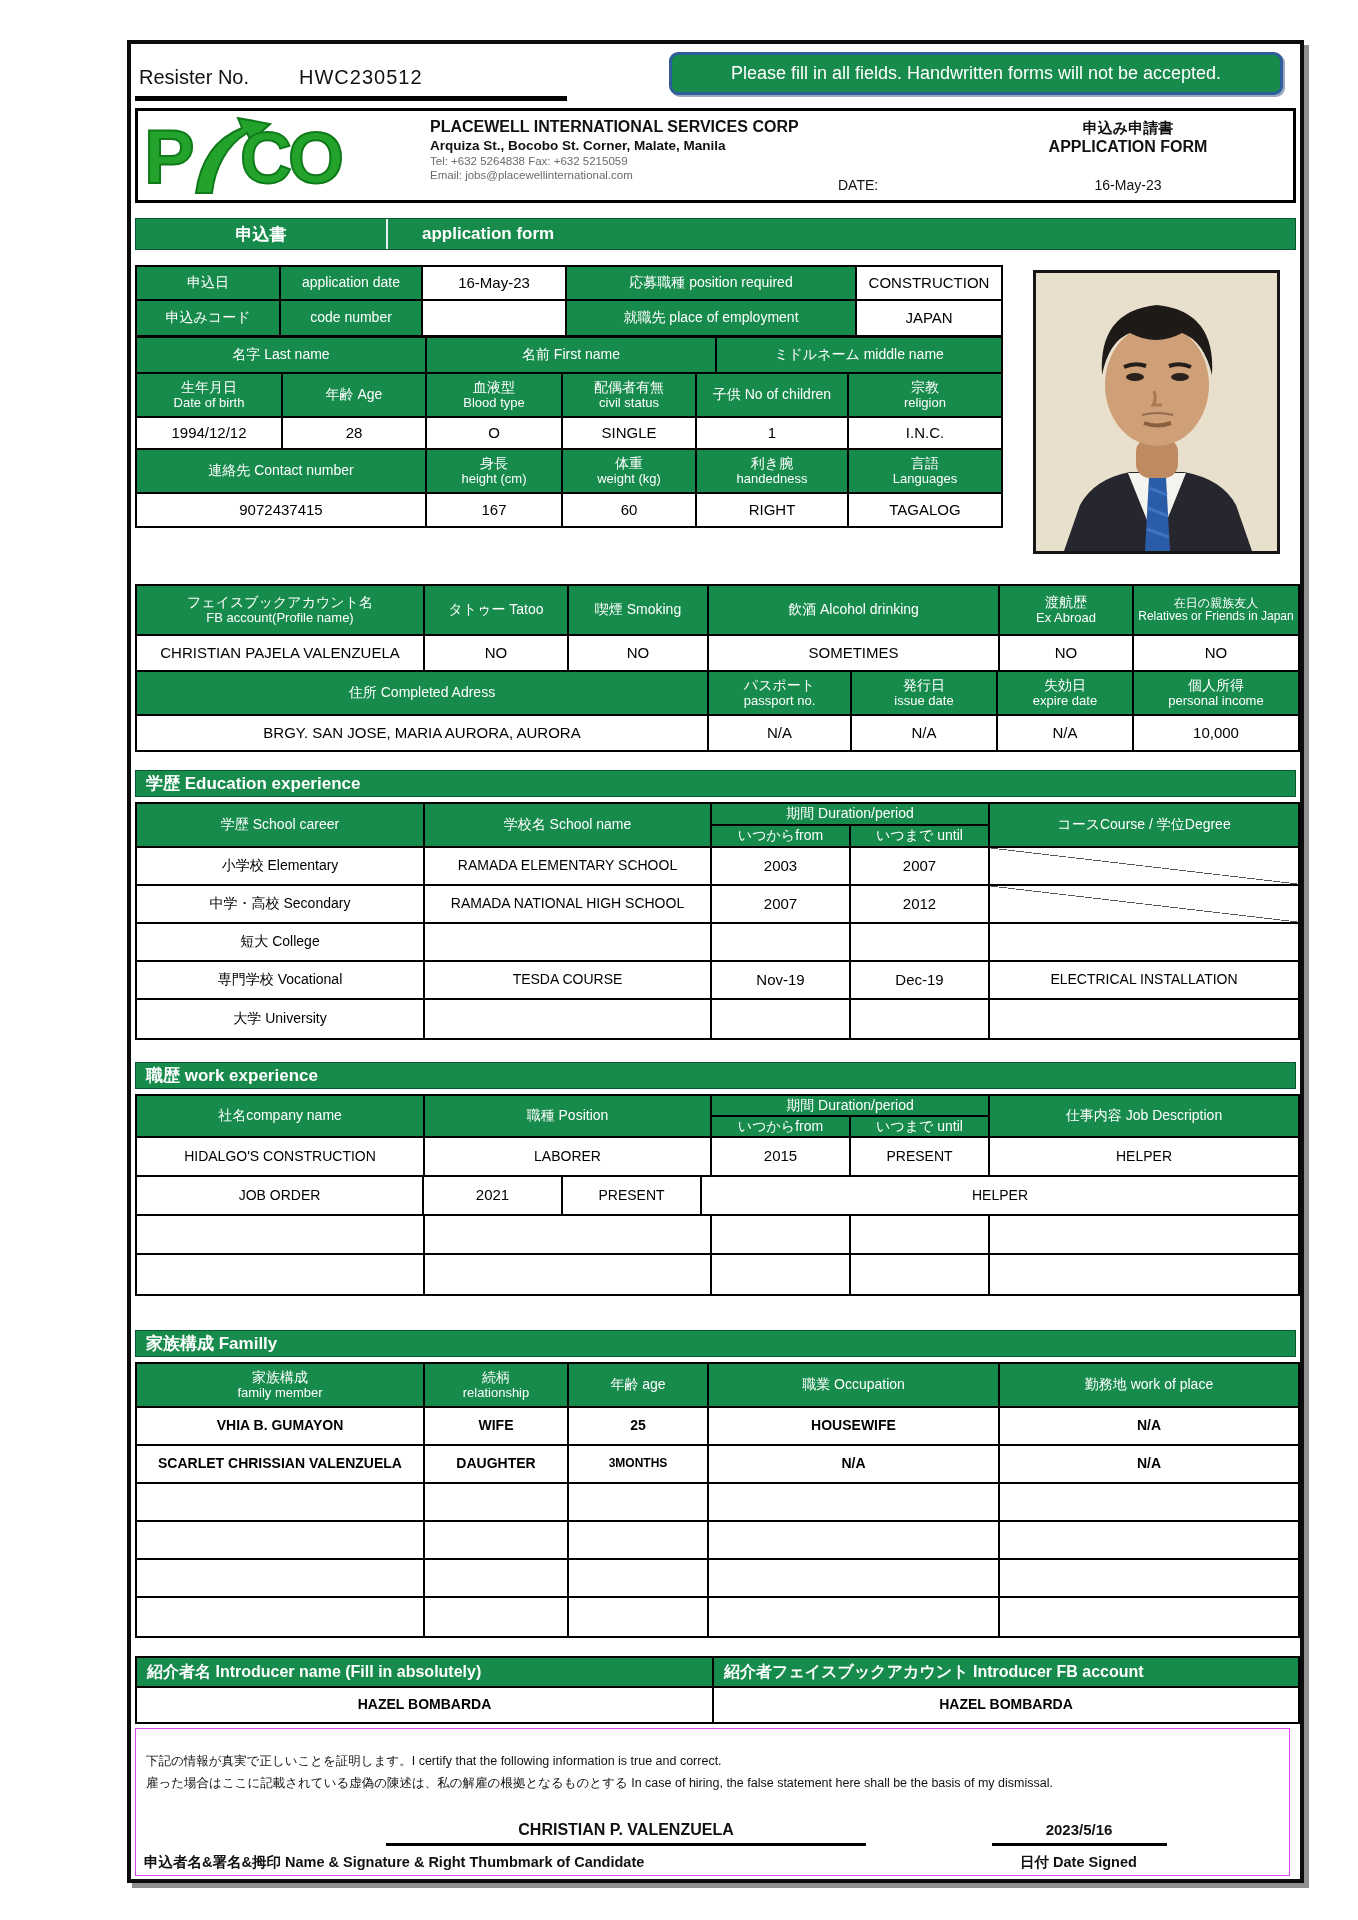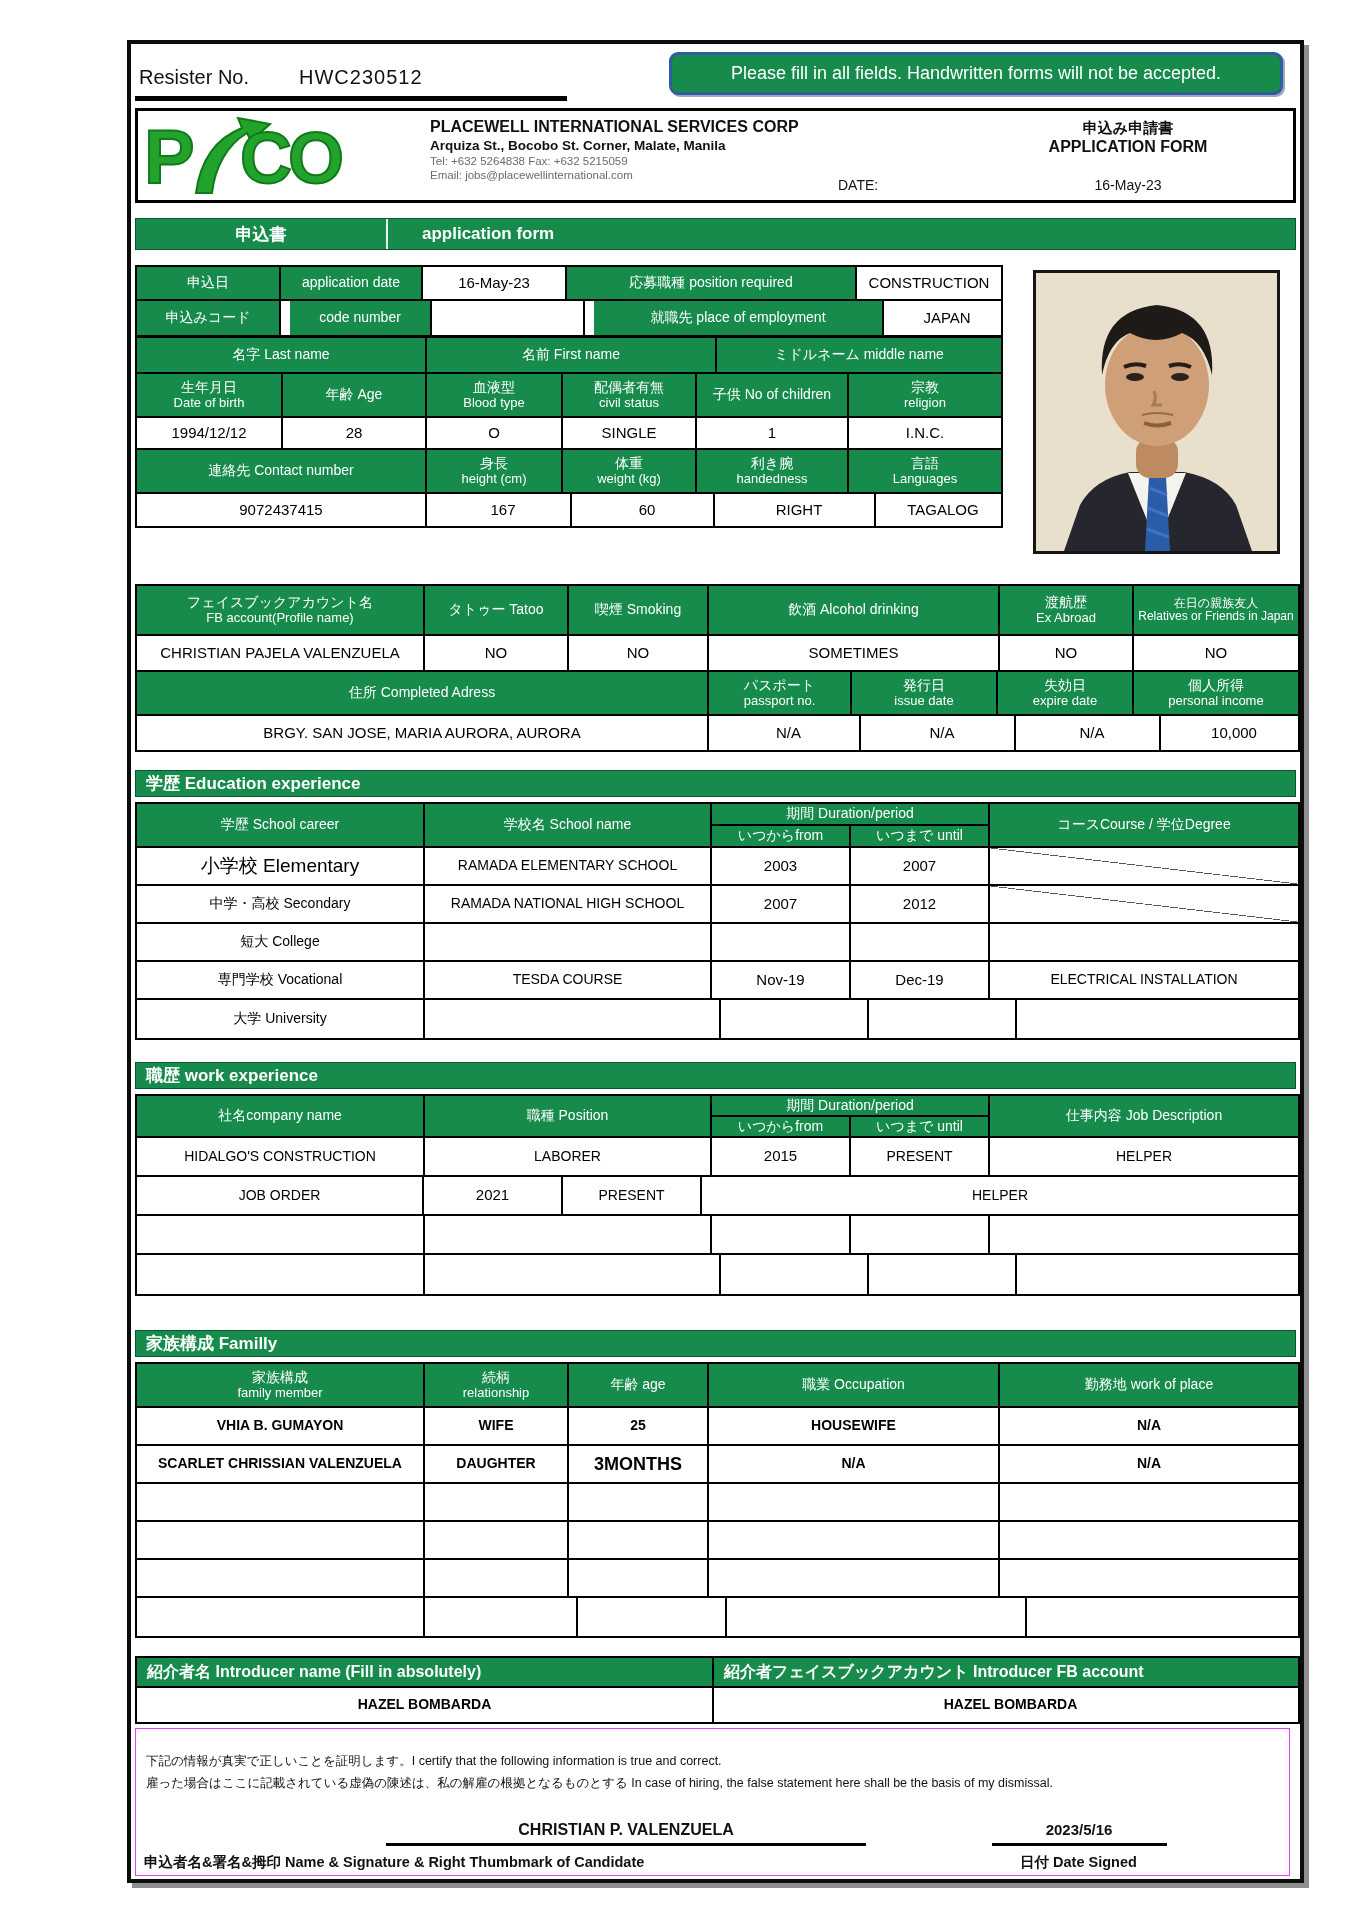--- a/index.html
+++ b/index.html
@@ -31,21 +31,21 @@
   
   .secbar { left:4px; width:1161px; height:27px; background:#168B4B; border:1px solid #0a5631; color:#fff; font-size:17px; font-weight:bold; display:flex; align-items:center; }
   .secbar .pad { padding-left:10px; }
   .appbar { height:32px; }
   .appbar .jp { width:252px; text-align:center; border-right:2px solid rgba(255,255,255,.9); height:100%; display:flex; align-items:center; justify-content:center; }
   .appbar .en { padding-left:34px; font-weight:bold; }
 
   
   .tbl { position:absolute; border:2px solid #000; background:#fff; }
   .tr { display:flex; border-bottom:2px solid #000; }
-  .tr:last-child { border-bottom:none;gap:9px; }
+  .tr:last-child { border-bottom:none; }
   .td { border-right:2px solid #000; display:flex; flex-direction:column; align-items:center; justify-content:center; text-align:center; line-height:1.12; overflow:hidden; }
   .td:last-child { border-right:none; }
   .g { background:#168B4B; color:#fff; font-size:14px; }
   .g .sub { font-size:13px; }
   .w { background:#fff; color:#000; font-size:15px; }
   .la { align-items:flex-start; text-align:left; padding-left:10px; }
   .bold { font-weight:bold; }
   .sm { font-size:12px; }
   .period { padding:0; justify-content:flex-start; }
   .p-top { width:100%; border-bottom:2px solid #000; display:flex; align-items:center; justify-content:center; flex:1; }
@@ -270,21 +270,21 @@
         <div class="td g period" style="flex:0 0 278px">
           <div class="p-top">期間 Duration/period</div>
           <div class="p-bot">
             <span>いつからfrom</span>
             <span>いつまで until</span>
           </div>
         </div>
         <div class="td g" style="flex:1">コースCourse  /  学位Degree</div>
       </div>
       <div class="tr" style="height:38px">
-        <div class="td w" style="flex:0 0 288px;font-size:19px">小学校 Elementary</div>
+        <div class="td w" style="flex:0 0 288px;font-size:14px">小学校 Elementary</div>
         <div class="td w" style="flex:0 0 287px;font-size:14px">RAMADA ELEMENTARY SCHOOL</div>
         <div class="td w" style="flex:0 0 139px">2003</div>
         <div class="td w" style="flex:0 0 139px">2007</div>
         <div class="td w slash" style="flex:1"></div>
       </div>
       <div class="tr" style="height:38px">
         <div class="td w" style="flex:0 0 288px;font-size:14px">中学・高校  Secondary</div>
         <div class="td w" style="flex:0 0 287px;font-size:14px">RAMADA NATIONAL HIGH SCHOOL</div>
         <div class="td w" style="flex:0 0 139px">2007</div>
         <div class="td w" style="flex:0 0 139px">2012</div>
@@ -378,21 +378,21 @@
       <div class="tr" style="height:38px">
         <div class="td w bold" style="flex:0 0 288px;font-size:14px">VHIA B. GUMAYON</div>
         <div class="td w bold" style="flex:0 0 144px;font-size:14px">WIFE</div>
         <div class="td w bold" style="flex:0 0 140px;font-size:14px">25</div>
         <div class="td w bold" style="flex:0 0 291px;font-size:14px">HOUSEWIFE</div>
         <div class="td w bold" style="flex:1;font-size:14px">N/A</div>
       </div>
       <div class="tr" style="height:38px">
         <div class="td w bold" style="flex:0 0 288px;font-size:14px">SCARLET CHRISSIAN VALENZUELA</div>
         <div class="td w bold" style="flex:0 0 144px;font-size:14px">DAUGHTER</div>
-        <div class="td w bold" style="flex:0 0 140px;font-size:18px">3MONTHS</div>
+        <div class="td w bold" style="flex:0 0 140px;font-size:12px">3MONTHS</div>
         <div class="td w bold" style="flex:0 0 291px;font-size:14px">N/A</div>
         <div class="td w bold" style="flex:1;font-size:14px">N/A</div>
       </div>
       <div class="tr" style="height:38px">
         <div class="td w" style="flex:0 0 288px"></div>
         <div class="td w" style="flex:0 0 144px"></div>
         <div class="td w" style="flex:0 0 140px"></div>
         <div class="td w" style="flex:0 0 291px"></div>
         <div class="td w" style="flex:1"></div>
       </div>

